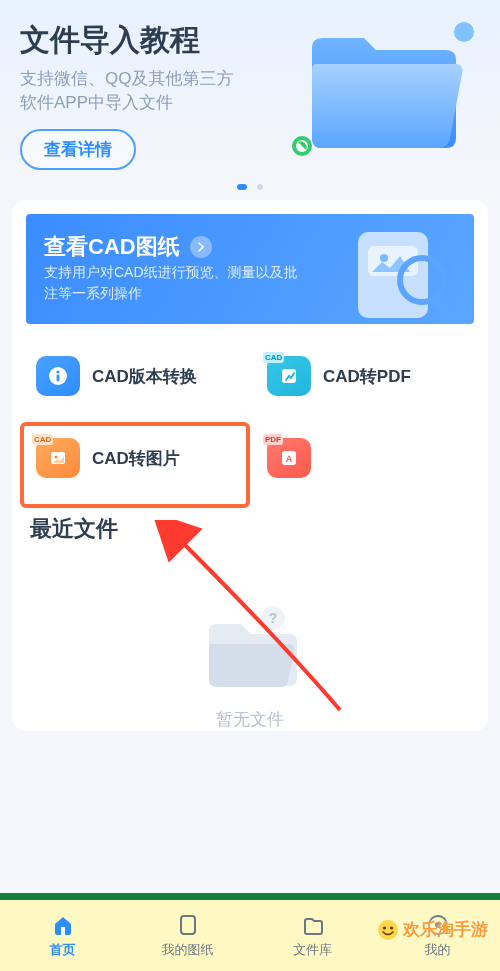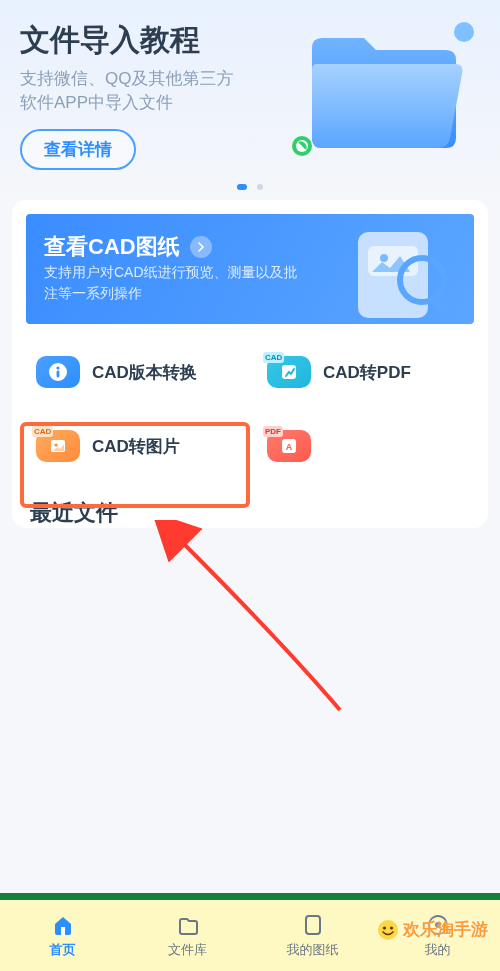--- a/index.html
+++ b/index.html
@@ -95,21 +95,21 @@
     margin-top: 18px;
     position: relative;
   }
   .feat {
     display:flex;
     align-items:center;
     gap: 12px;
     padding: 14px 10px;
   }
   .feat-icon {
-    width: 44px; height: 32px;
+    width: 44px; height: 40px;
     border-radius: 10px;
     display:flex; align-items:center; justify-content:center;
     position: relative;
   }
   .feat-label { font-size: 17px; color:#2c3e50; font-weight:700;}
   .icon-blue { background: linear-gradient(145deg,#4aa0ff,#2d8eff);}
   .icon-cyan { background: linear-gradient(145deg,#36c6e8,#22b6dd);}
   .icon-orange { background: linear-gradient(145deg,#ffab5e,#ff8b3a);}
   .icon-red { background: linear-gradient(145deg,#ff7a6e,#ff5a4d);}
   .icon-badge {
@@ -288,20 +288,29 @@
             <text x="11" y="15" font-size="9" font-weight="700" fill="#ff5a4d" text-anchor="middle">A</text>
           </svg>
       </div>
     </div>
 
     <div class="highlight-box" style="left:-6px; top:80px; width:230px; height:86px;"></div>
   </div>
 
   <div class="recent-title">最近文件</div>
 
+  <div class="empty">
+    <svg width="110" height="90" viewBox="0 0 110 90">
+      <path d="M14 28 q0-8 8-8 h24 l10 10 h38 q8 0 8 8 v36 q0 8-8 8 H22 q-8 0-8-8z" fill="#e4ebf3"></path>
+      <path d="M16 40 h78 q6 0 5 7 l-6 30 q-1 6-8 6 H22 q-8 0-8-8 V44 q0-4 2-4z" fill="#d4deea"></path>
+      <circle cx="78" cy="14" r="12" fill="#eef3f8"></circle>
+      <text x="78" y="19" font-size="14" fill="#b6c2d0" text-anchor="middle" font-weight="700">?</text>
+    </svg>
+    <div class="empty-text">暂无文件</div>
+  </div>
 </div>
 
 <svg class="annot-arrow" style="left:140px; top:520px; width:220px; height:200px;" viewBox="0 0 220 200">
   <defs>
     <marker id="arrh" markerWidth="12" markerHeight="12" refX="2" refY="6" orient="auto">
       <path d="M0 0 L12 6 L0 12 z" fill="#ff3a2e"></path>
     </marker>
   </defs>
   <path d="M200 190 Q 140 120 40 20" stroke="#ff3a2e" stroke-width="4" fill="none" marker-end="url(#arrh)"></path>
 </svg>
@@ -309,29 +318,29 @@
 <div class="tabbar">
   <div class="tab active">
     <svg width="26" height="26" viewBox="0 0 26 26">
       <path d="M5 12 L13 5 L21 12 V21 q0 2-2 2 H7 q-2 0-2-2z" fill="#2d8eff"></path>
       <rect x="11" y="15" width="4" height="8" fill="#fff"></rect>
     </svg>
     <span class="tab-label">首页</span>
   </div>
   <div class="tab">
     <svg width="26" height="26" viewBox="0 0 26 26">
-      <path d="M5 9 q0-2 2-2 h5 l2 2 h6 q2 0 2 2 v9 q0 2-2 2 H7 q-2 0-2-2z" fill="none" stroke="#6b7785" stroke-width="2"></path>
-    </svg>
-    <span class="tab-label">文件库</span>
+      <rect x="6" y="4" width="14" height="18" rx="3" fill="none" stroke="#6b7785" stroke-width="2"></rect>
+    </svg>
+    <span class="tab-label">我的图纸</span>
   </div>
   <div class="tab">
     <svg width="26" height="26" viewBox="0 0 26 26">
-      <rect x="6" y="4" width="14" height="18" rx="3" fill="none" stroke="#6b7785" stroke-width="2"></rect>
-    </svg>
-    <span class="tab-label">我的图纸</span>
+      <path d="M5 9 q0-2 2-2 h5 l2 2 h6 q2 0 2 2 v9 q0 2-2 2 H7 q-2 0-2-2z" fill="none" stroke="#6b7785" stroke-width="2"></path>
+    </svg>
+    <span class="tab-label">文件库</span>
   </div>
   <div class="tab">
     <svg width="26" height="26" viewBox="0 0 26 26">
       <circle cx="13" cy="13" r="9" fill="none" stroke="#6b7785" stroke-width="2"></circle>
       <circle cx="13" cy="13" r="3" fill="#6b7785"></circle>
     </svg>
     <span class="tab-label">我的</span>
   </div>
 </div>
 

